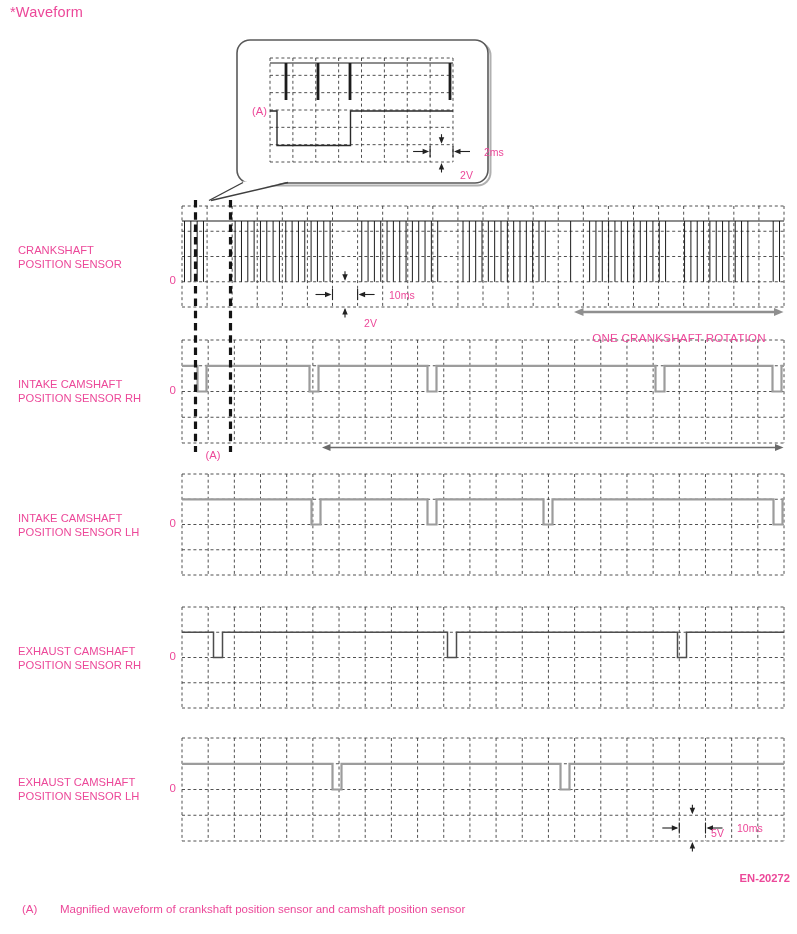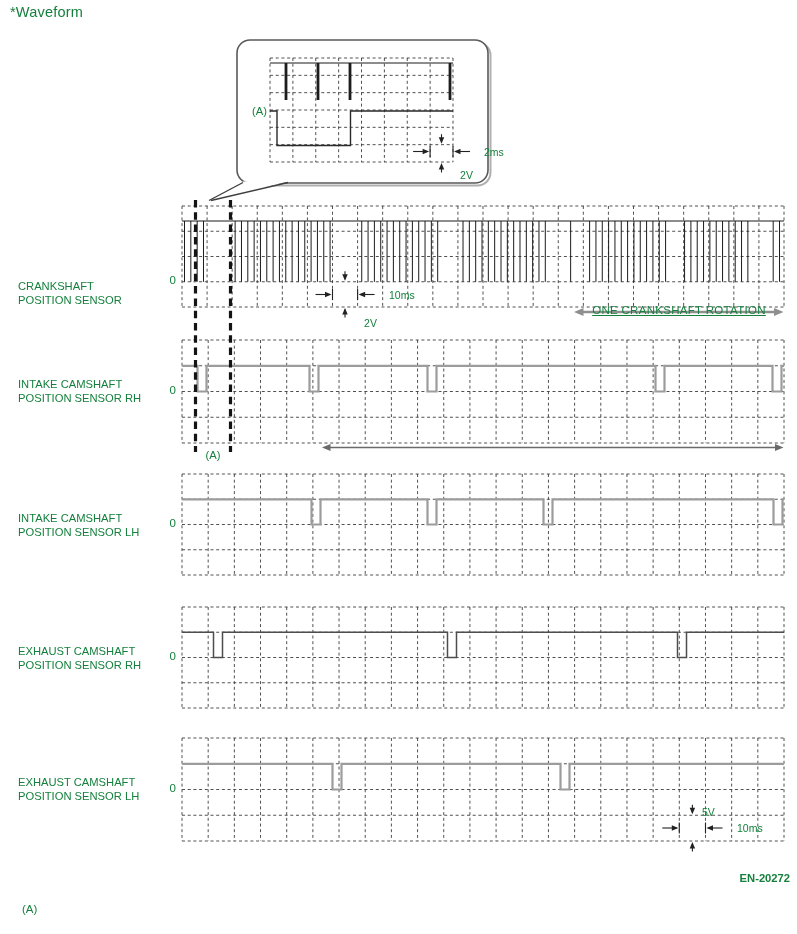--- a/index.html
+++ b/index.html
@@ -1,17 +1,17 @@
 <!DOCTYPE html>
 <html><head>
 <meta charset="utf-8">
 <style>
   html,body{margin:0;padding:0;background:#ffffff;}
   .page{position:relative;width:797px;height:934px;background:#ffffff;overflow:hidden;
-        font-family:"Liberation Sans",sans-serif;color:#15803d;}
+        font-family:"Liberation Sans",sans-serif;color:#ec4899;}
   svg.diagram{position:absolute;left:0;top:0;}
   .lbl{position:absolute;font-size:11.2px;line-height:13.5px;white-space:pre-line;}
   .title{font-size:14.5px;letter-spacing:.2px;}
   .ann{font-size:10.5px;line-height:12px;padding-left:25px;}
   .rot{font-size:11.5px;letter-spacing:.3px;}
   .sensor{width:170px;}
   .zero{width:26px;text-align:right;font-size:11.5px;}
   .foot{font-size:11.5px;}
 </style>
 </head>
@@ -337,30 +337,31 @@
   <div class="lbl title" style="left:10px;top:6px;">*Waveform</div>
 
   <div class="lbl" style="left:237px;top:105px;width:30px;text-align:right;">(A)</div>
   <div class="lbl ann" style="left:459px;top:146px;">2ms</div>
   <div class="lbl ann" style="left:426px;top:169px;width:31px;text-align:center;">2V</div>
 
   <div class="lbl ann" style="left:364px;top:289px;">10ms</div>
   <div class="lbl ann" style="left:330px;top:317px;width:31px;text-align:center;">2V</div>
 
   <div class="lbl ann" style="left:712px;top:822px;">10ms</div>
-  <div class="lbl ann" style="left:677px;top:806px;width:31px;text-align:left;">5V</div>
-
-  <div class="lbl rot" style="left:560px;top:304px;width:238px;text-align:center;text-decoration:underline;">ONE CRANKSHAFT ROTATION</div>
+  <div class="lbl ann" style="left:677px;top:827px;width:31px;text-align:center;">5V</div>
+
+  <div class="lbl rot" style="left:560px;top:332px;width:238px;text-align:center;">ONE CRANKSHAFT ROTATION</div>
 
   <div class="lbl" style="left:196px;top:449px;width:34px;text-align:center;">(A)</div>
 
   <div class="lbl" style="left:688px;top:872px;width:102px;text-align:right;font-weight:bold;">EN-20272</div>
   <div class="lbl foot" style="left:22px;top:903px;width:34px;">(A)</div>
-
-<div class="lbl sensor" style="left: 18px; top: 244px; margin-top: 36px;">CRANKSHAFT
+  <div class="lbl foot" style="left:60px;top:903px;width:700px;">Magnified waveform of crankshaft position sensor and camshaft position sensor</div>
+
+<div class="lbl sensor" style="left: 18px; top: 244px;">CRANKSHAFT
 POSITION SENSOR</div>
     <div class="lbl zero" style="left: 150px; top: 273.8px;">0</div>
     <div class="lbl sensor" style="left: 18px; top: 378px;">INTAKE CAMSHAFT
 POSITION SENSOR RH</div>
     <div class="lbl zero" style="left: 150px; top: 383.5px;">0</div>
     <div class="lbl sensor" style="left: 18px; top: 512px;">INTAKE CAMSHAFT
 POSITION SENSOR LH</div>
     <div class="lbl zero" style="left: 150px; top: 516.5px;">0</div>
     <div class="lbl sensor" style="left: 18px; top: 645px;">EXHAUST CAMSHAFT
 POSITION SENSOR RH</div>

